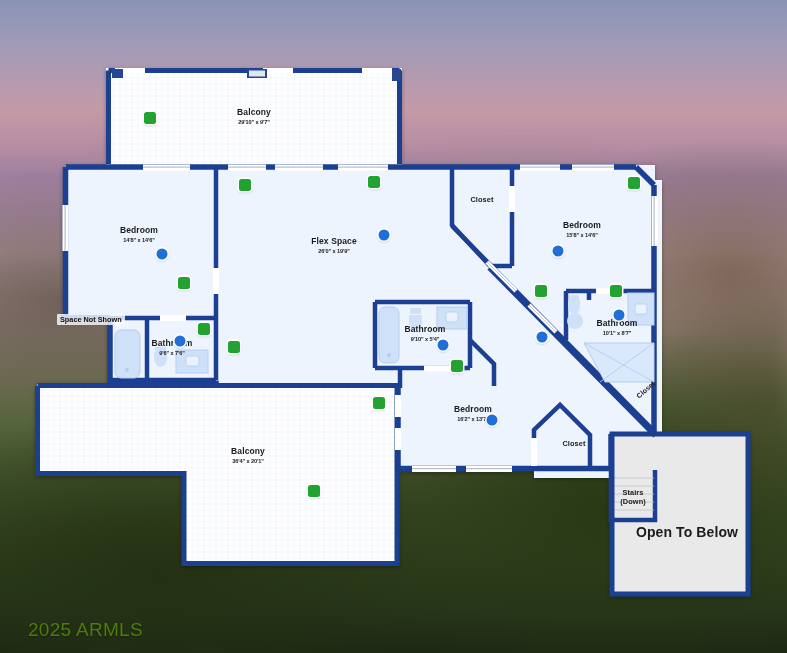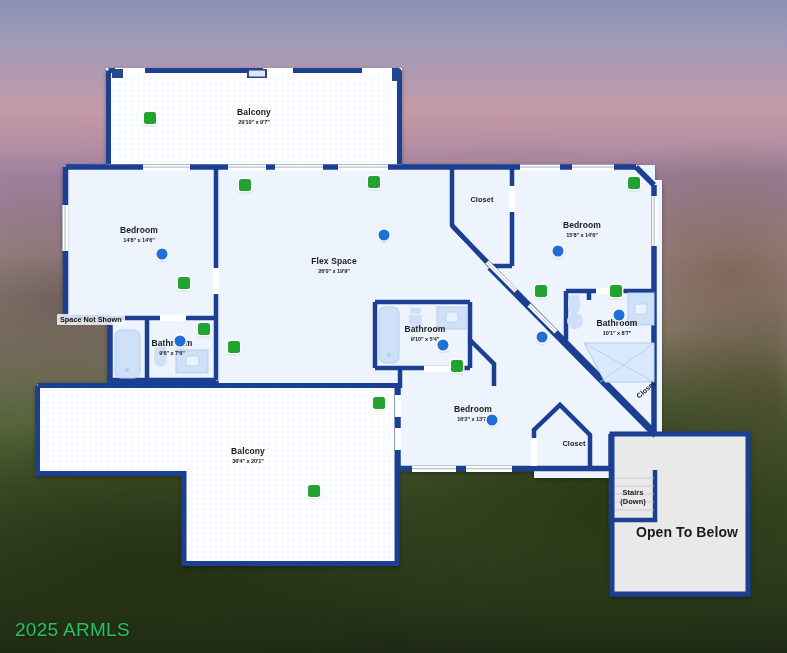--- a/index.html
+++ b/index.html
@@ -125,23 +125,23 @@
     width: 11px;
     height: 11px;
     background: #1f6fd6;
     border-radius: 50%;
     box-shadow: 0 0 0 1.5px #ffffff, 0 1px 2.5px rgba(0,0,0,0.45);
   }
 
   
   #watermark {
     position: absolute;
-    left: 15px;
+    left: 28px;
     bottom: 12px;
-    color: #22c55e;
+    color: #4d7c0f;
     font-size: 19px;
     font-family: "Liberation Sans", sans-serif;
     letter-spacing: 0.3px;
     text-shadow: 0 1px 2px rgba(0,0,0,0.35);
   }
 </style>
 </head>
 <body>
 
 <div id="stage">
@@ -355,21 +355,21 @@
   <div class="lbl" style="left:254px;top:117px;">
     <span class="nm">Balcony</span>
     <span class="dim">29'10" x 9'7"</span>
   </div>
 
   <div class="lbl" style="left:139px;top:235px;">
     <span class="nm">Bedroom</span>
     <span class="dim">14'8" x 14'6"</span>
   </div>
 
-  <div class="lbl" style="left:334px;top:266px;">
+  <div class="lbl" style="left:334px;top:246px;">
     <span class="nm">Flex Space</span>
     <span class="dim">26'0" x 19'9"</span>
   </div>
 
   <div class="lbl small" style="left:482px;top:200px;">
     <span class="nm">Closet</span>
   </div>
 
   <div class="lbl" style="left:582px;top:230px;">
     <span class="nm">Bedroom</span>

